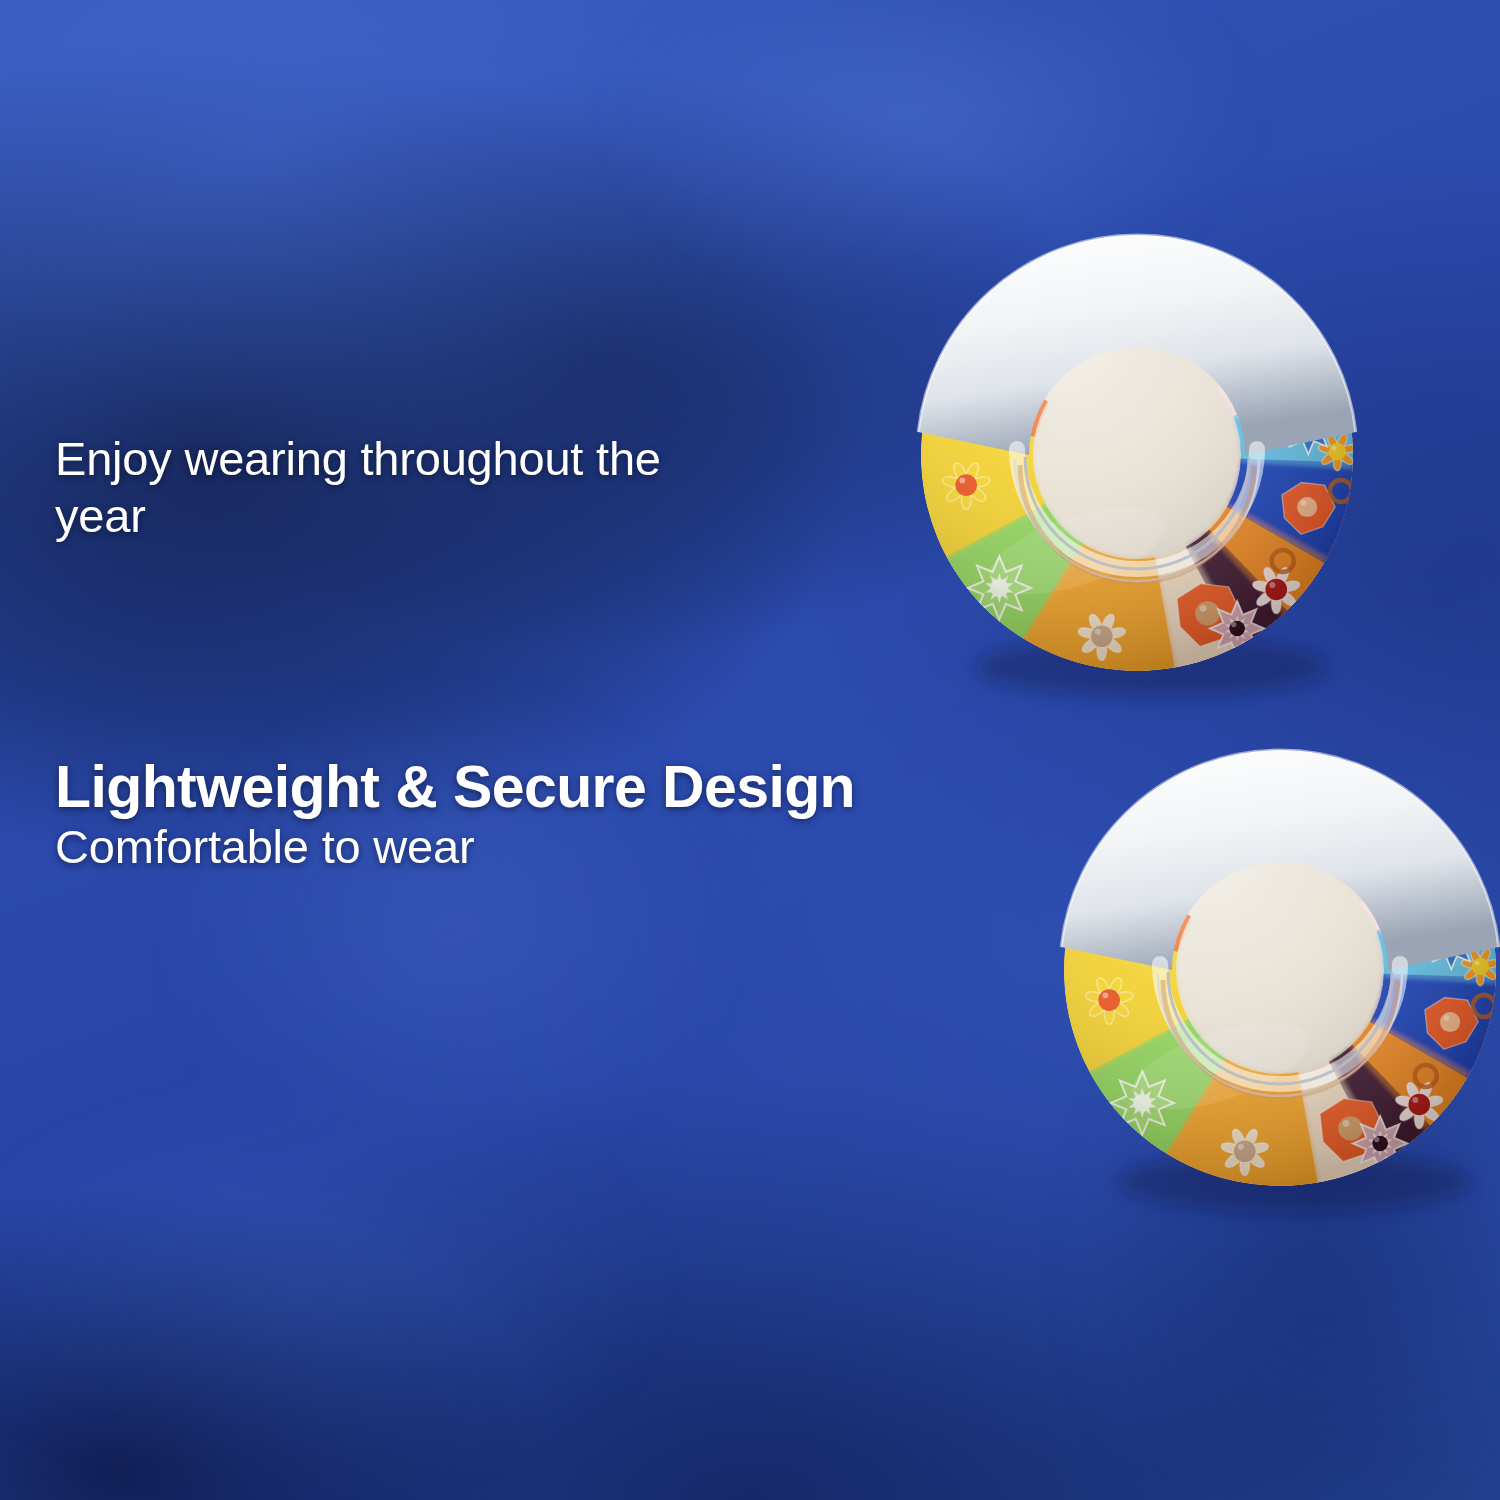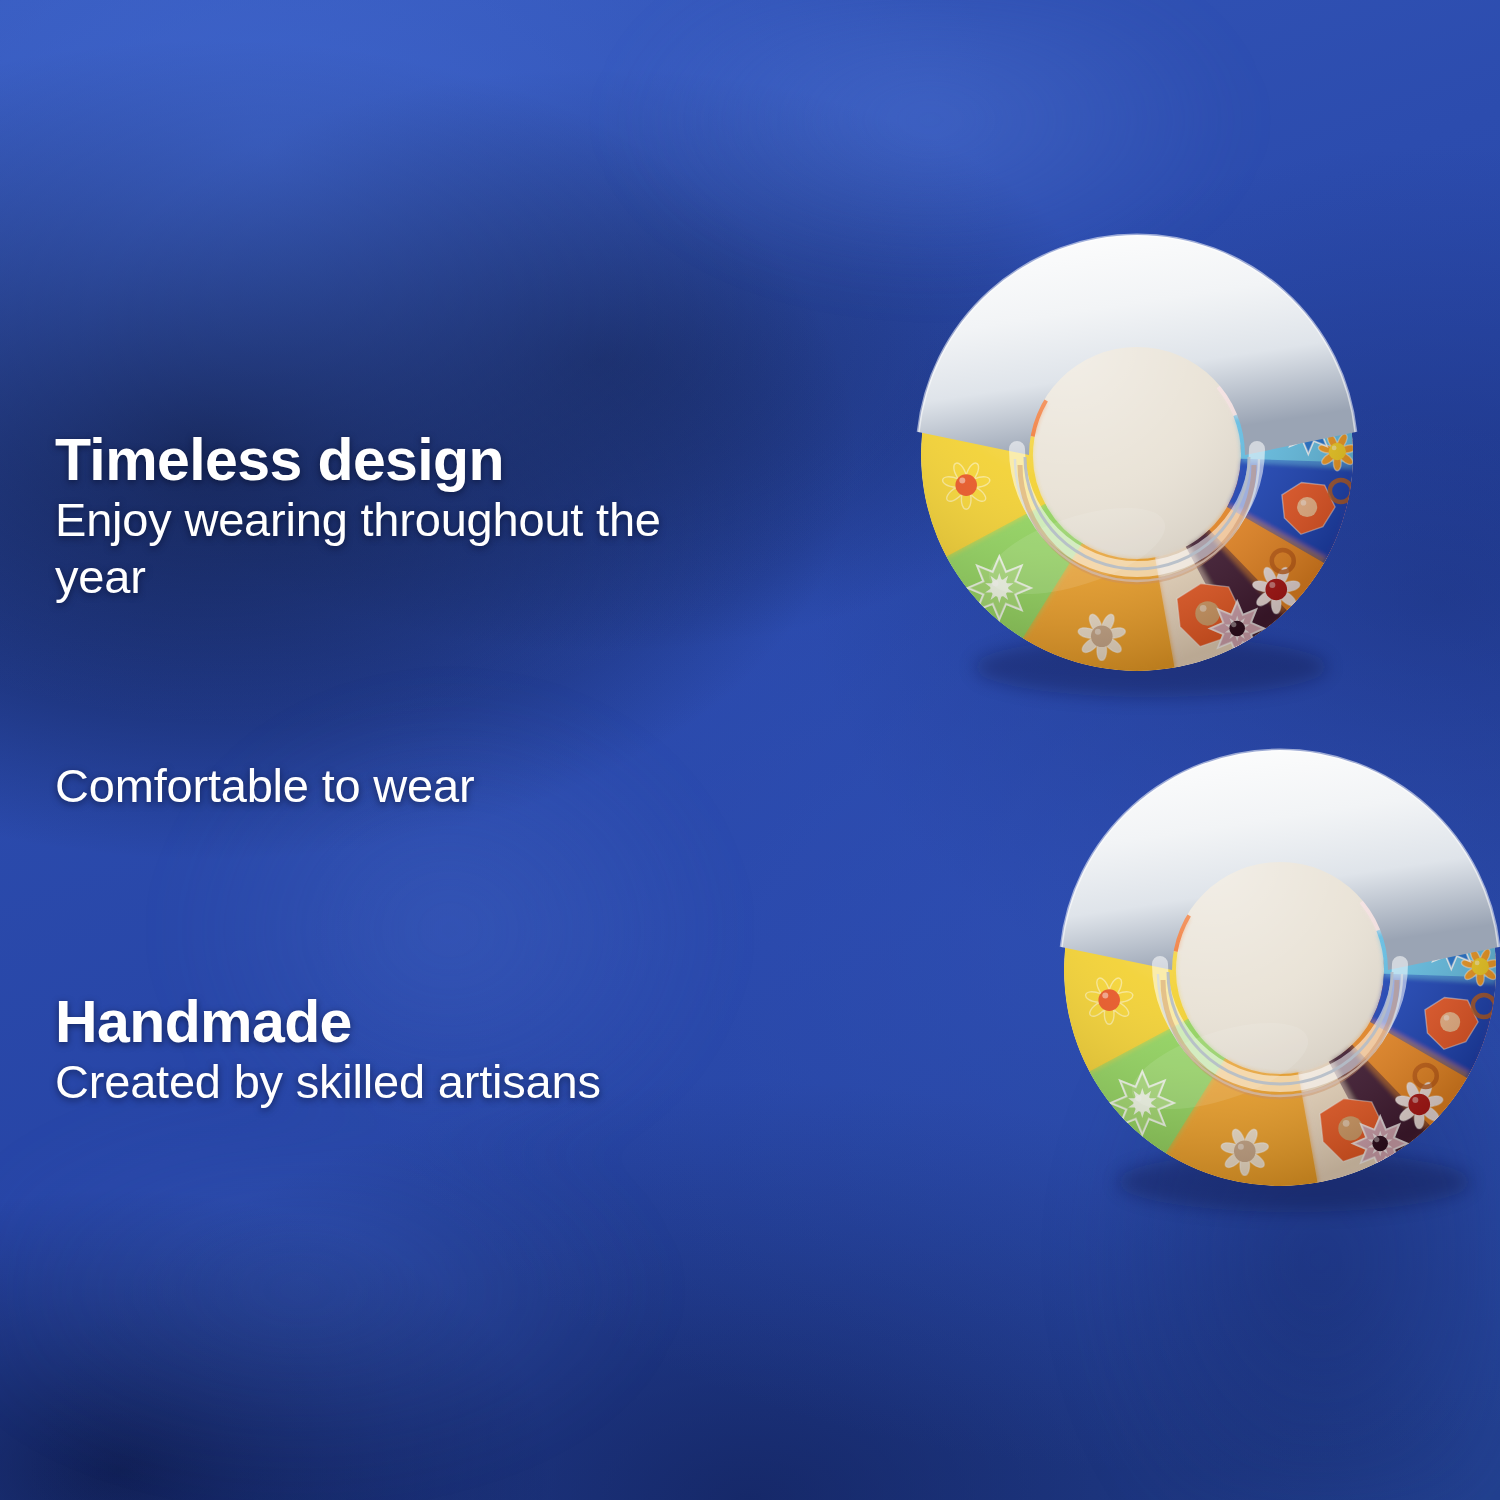--- a/index.html
+++ b/index.html
@@ -78,32 +78,28 @@
 </style>
 </head>
 <body>
 
 <div id="stage">
 
   <div class="bg-base"></div>
   <div class="bg-wash"></div>
 
   <div class="copy" id="block-0">
-    <div class="head">Timeless design</div>
     <div class="sub">Enjoy wearing throughout the year</div>
   </div>
 
   <div class="copy" id="block-1">
+    <div class="head">Lightweight &amp; Secure Design</div>
     <div class="sub">Comfortable to wear</div>
   </div>
 
-  <div class="copy" id="block-2">
-    <div class="head">Handmade</div>
-    <div class="sub">Created by skilled artisans</div>
-  </div>
 
   <div class="earring" id="earring-top">
     <svg viewBox="0 0 480 520" class="earring-svg">
         <defs>
           <linearGradient id="mg0" x1="0" y1="0" x2="0.3" y2="1">
             <stop offset="0" stop-color="#ffffff"></stop>
             <stop offset="0.42" stop-color="#f2f4f6"></stop>
             <stop offset="0.70" stop-color="#dfe4ea"></stop>
             <stop offset="1" stop-color="#9aa4b4"></stop>
           </linearGradient>

